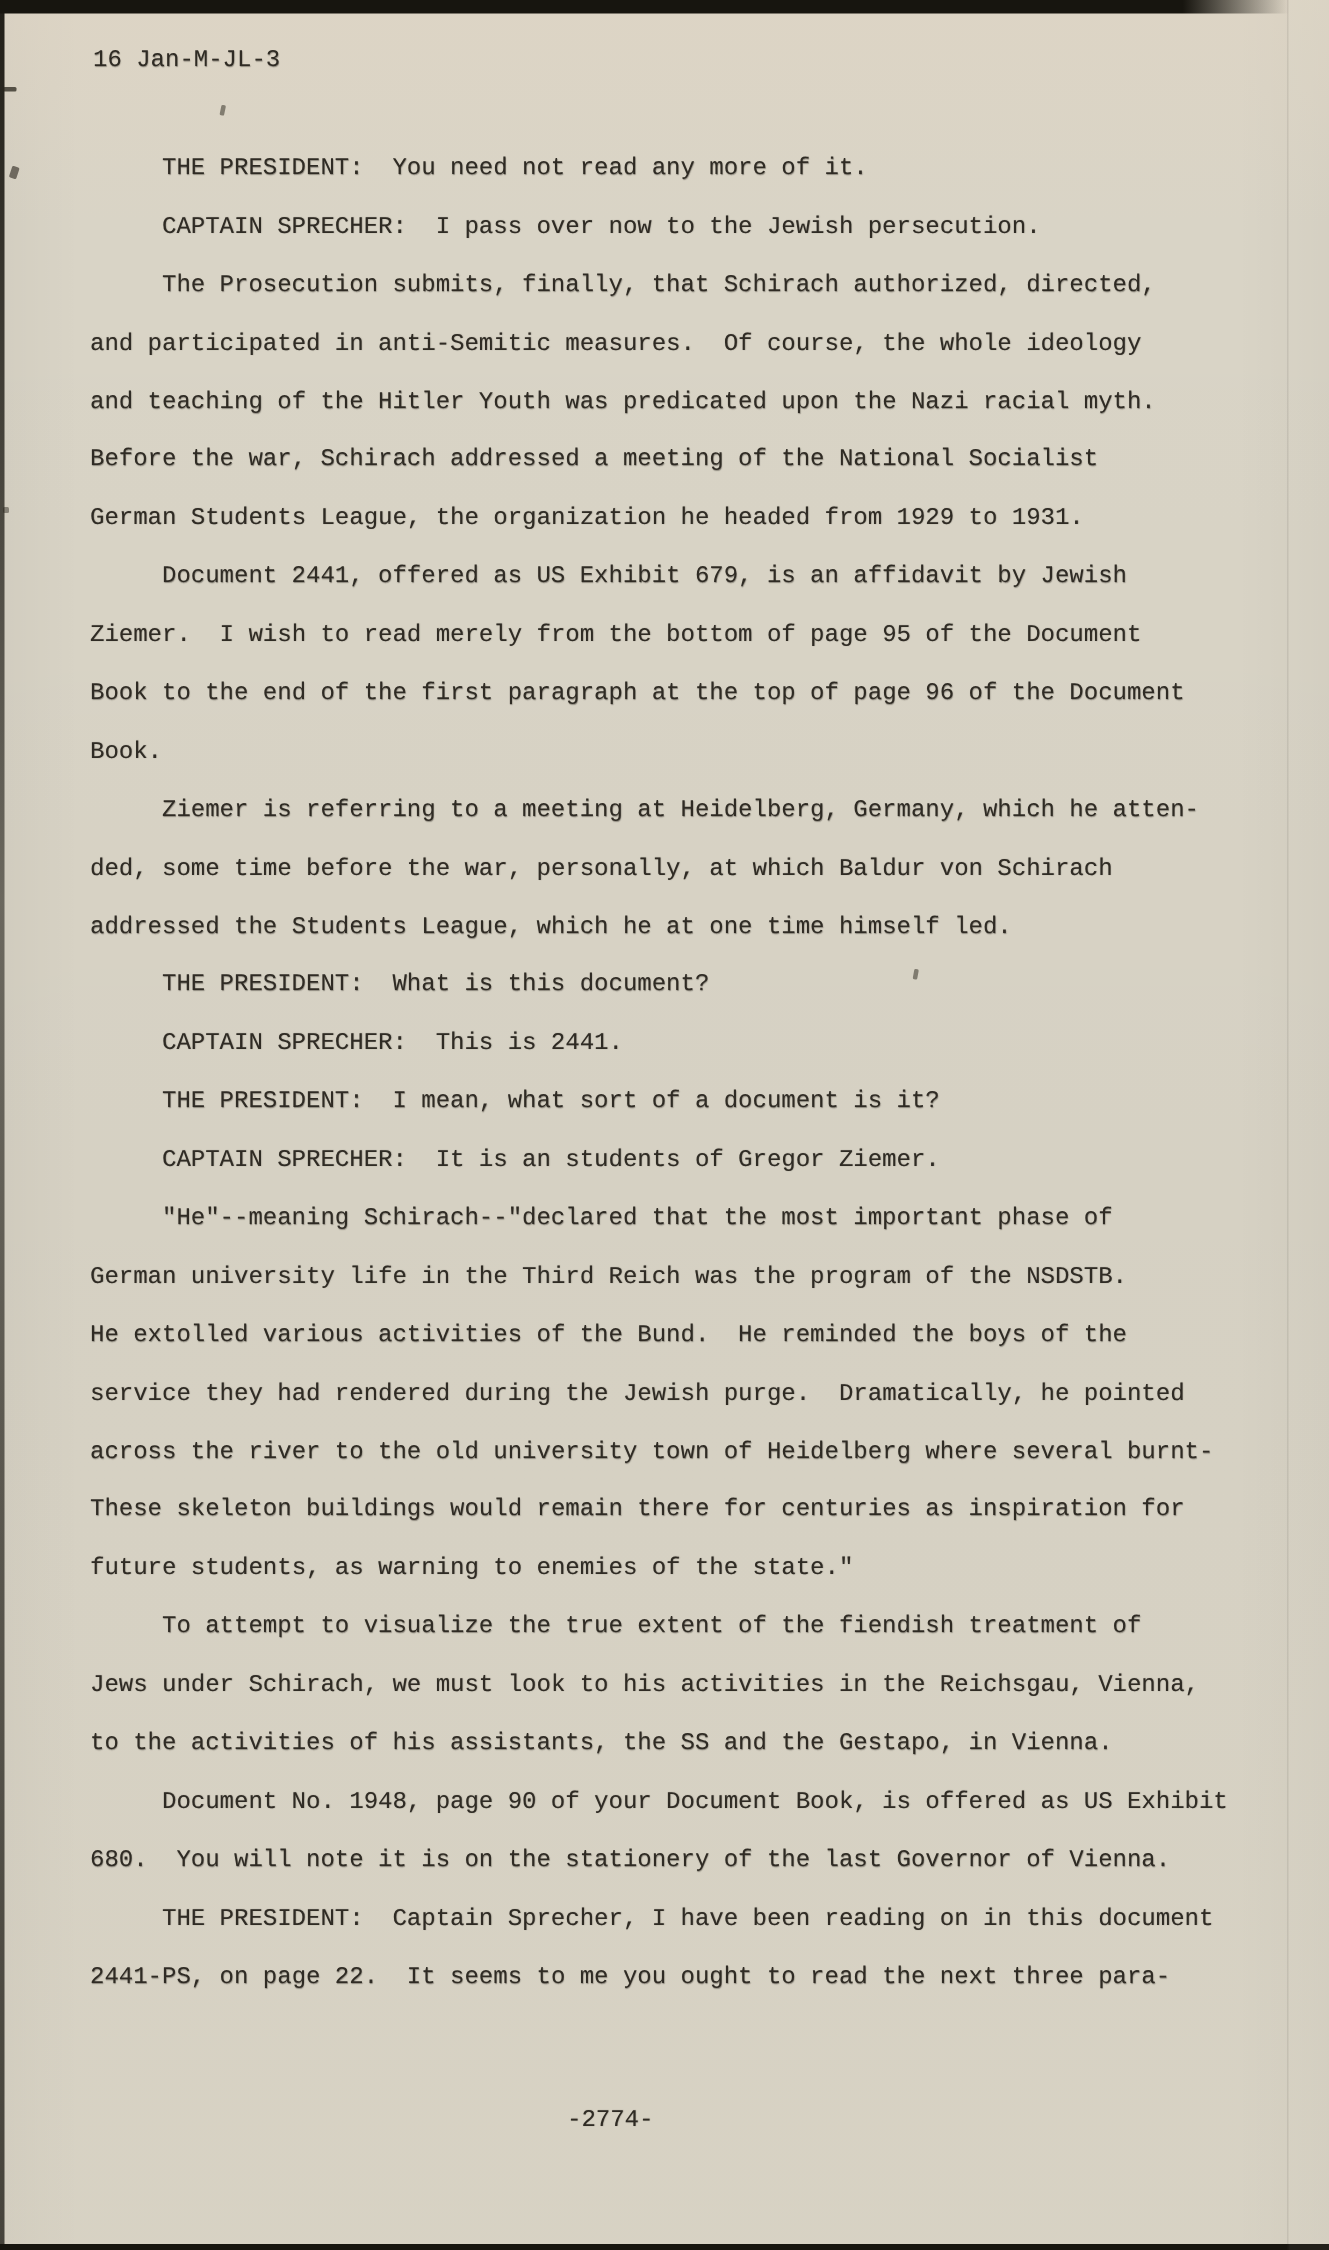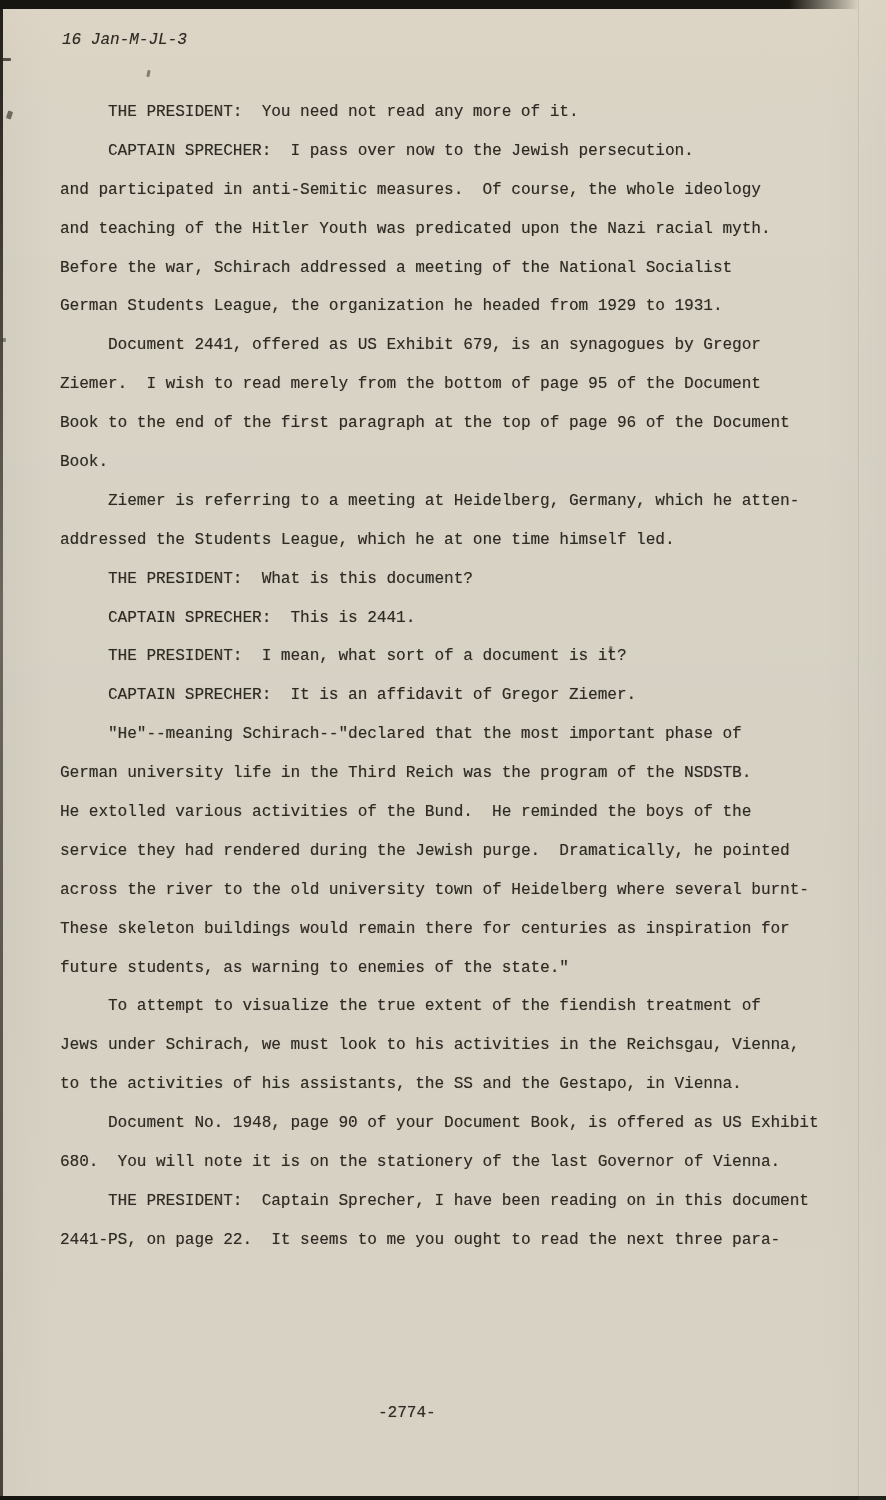--- a/index.html
+++ b/index.html
@@ -73,21 +73,20 @@
   .typed {
     font-size: 16px;
     letter-spacing: 0;
     white-space: pre;
     text-shadow: 0.3px 0.4px 0.7px rgba(47,43,36,0.45);
   }
   .header-label {
     position: absolute;
     top: 31px;
     left: 62px;
-    font-style: italic;
   }
   .transcript-body {
     position: absolute;
     top: 93px;
     left: 60px;
     width: 790px;
   }
   .transcript-body .line {
     line-height: 38.9px;
     height: 38.9px;
@@ -121,34 +120,36 @@
   <div class="scan-edge-left"></div>
   <div class="scan-edge-bottom"></div>
   <div class="paper-edge-right"></div>
   <div class="paper-margin-right"></div>
 
   <div class="typed header-label">16 Jan-M-JL-3</div>
 
   <div class="transcript-body">
       <div class="typed line indent">THE PRESIDENT:  You need not read any more of it.</div>
       <div class="typed line indent">CAPTAIN SPRECHER:  I pass over now to the Jewish persecution.</div>
+      <div class="typed line indent">The Prosecution submits, finally, that Schirach authorized, directed,</div>
       <div class="typed line">and participated in anti-Semitic measures.  Of course, the whole ideology</div>
       <div class="typed line">and teaching of the Hitler Youth was predicated upon the Nazi racial myth.</div>
       <div class="typed line">Before the war, Schirach addressed a meeting of the National Socialist</div>
       <div class="typed line">German Students League, the organization he headed from 1929 to 1931.</div>
-      <div class="typed line indent">Document 2441, offered as US Exhibit 679, is an synagogues by Gregor</div>
+      <div class="typed line indent">Document 2441, offered as US Exhibit 679, is an affidavit by Jewish</div>
       <div class="typed line">Ziemer.  I wish to read merely from the bottom of page 95 of the Document</div>
       <div class="typed line">Book to the end of the first paragraph at the top of page 96 of the Document</div>
       <div class="typed line">Book.</div>
       <div class="typed line indent">Ziemer is referring to a meeting at Heidelberg, Germany, which he atten-</div>
+      <div class="typed line">ded, some time before the war, personally, at which Baldur von Schirach</div>
       <div class="typed line">addressed the Students League, which he at one time himself led.</div>
       <div class="typed line indent">THE PRESIDENT:  What is this document?</div>
       <div class="typed line indent">CAPTAIN SPRECHER:  This is 2441.</div>
       <div class="typed line indent">THE PRESIDENT:  I mean, what sort of a document is it?</div>
-      <div class="typed line indent">CAPTAIN SPRECHER:  It is an affidavit of Gregor Ziemer.</div>
+      <div class="typed line indent">CAPTAIN SPRECHER:  It is an students of Gregor Ziemer.</div>
       <div class="typed line indent">"He"--meaning Schirach--"declared that the most important phase of</div>
       <div class="typed line">German university life in the Third Reich was the program of the NSDSTB.</div>
       <div class="typed line">He extolled various activities of the Bund.  He reminded the boys of the</div>
       <div class="typed line">service they had rendered during the Jewish purge.  Dramatically, he pointed</div>
       <div class="typed line">across the river to the old university town of Heidelberg where several burnt-</div>
       <div class="typed line">These skeleton buildings would remain there for centuries as inspiration for</div>
       <div class="typed line">future students, as warning to enemies of the state."</div>
       <div class="typed line indent">To attempt to visualize the true extent of the fiendish treatment of</div>
       <div class="typed line">Jews under Schirach, we must look to his activities in the Reichsgau, Vienna,</div>
       <div class="typed line">to the activities of his assistants, the SS and the Gestapo, in Vienna.</div>

